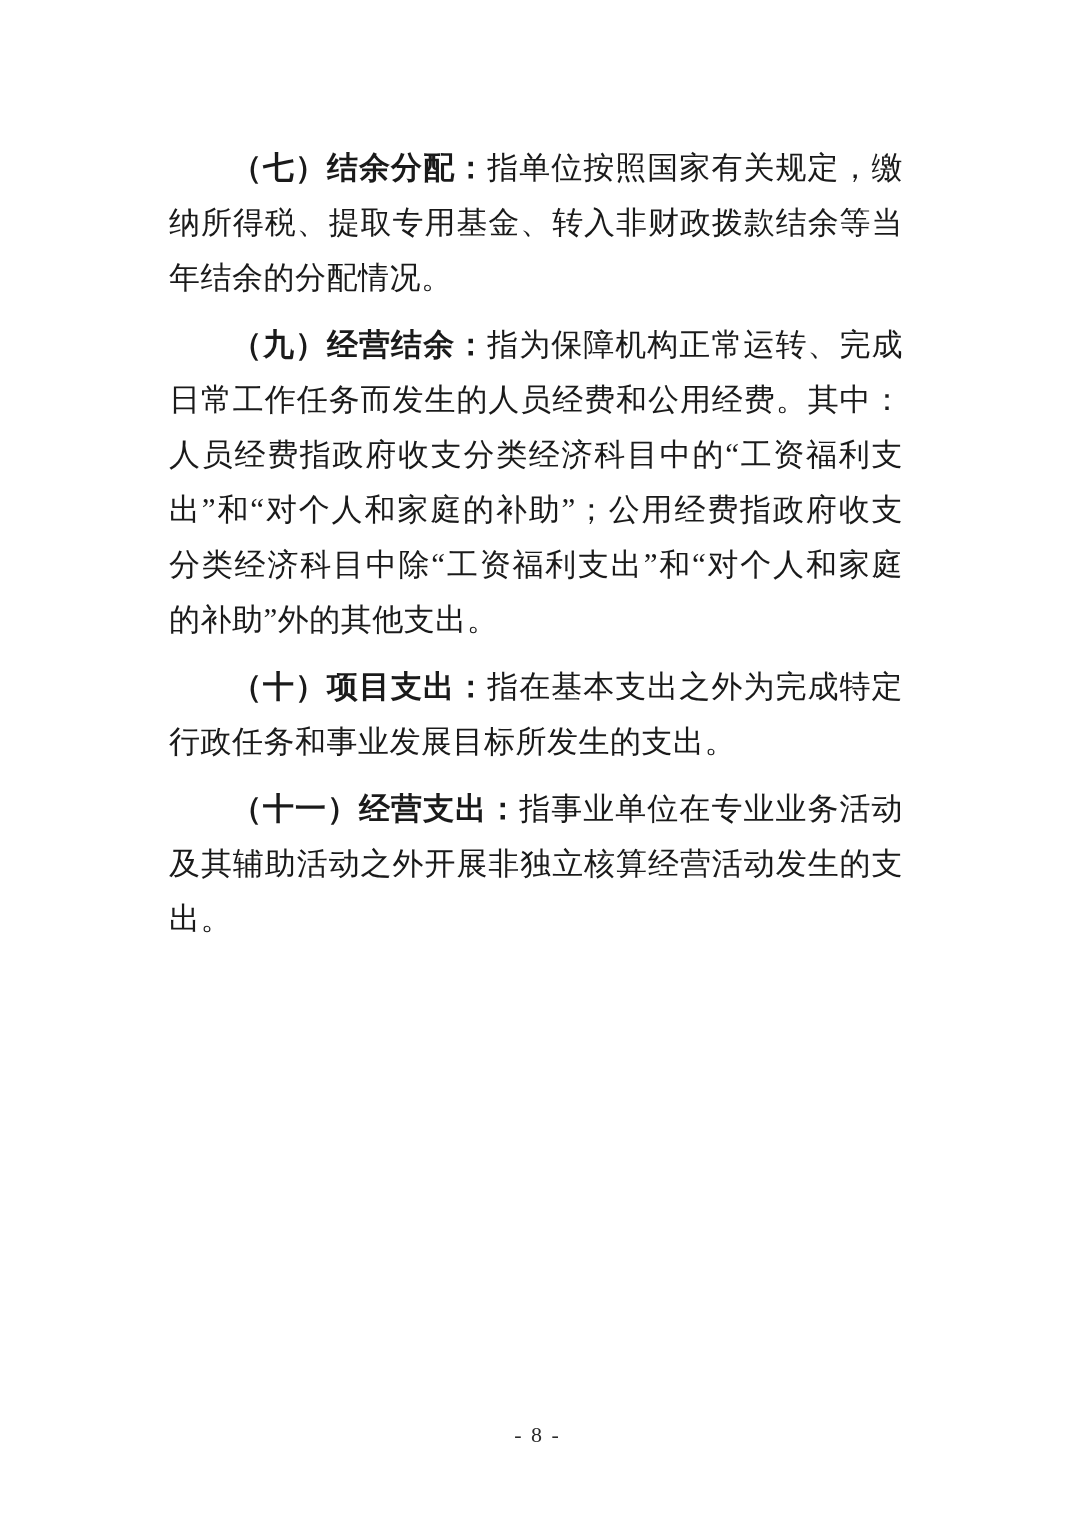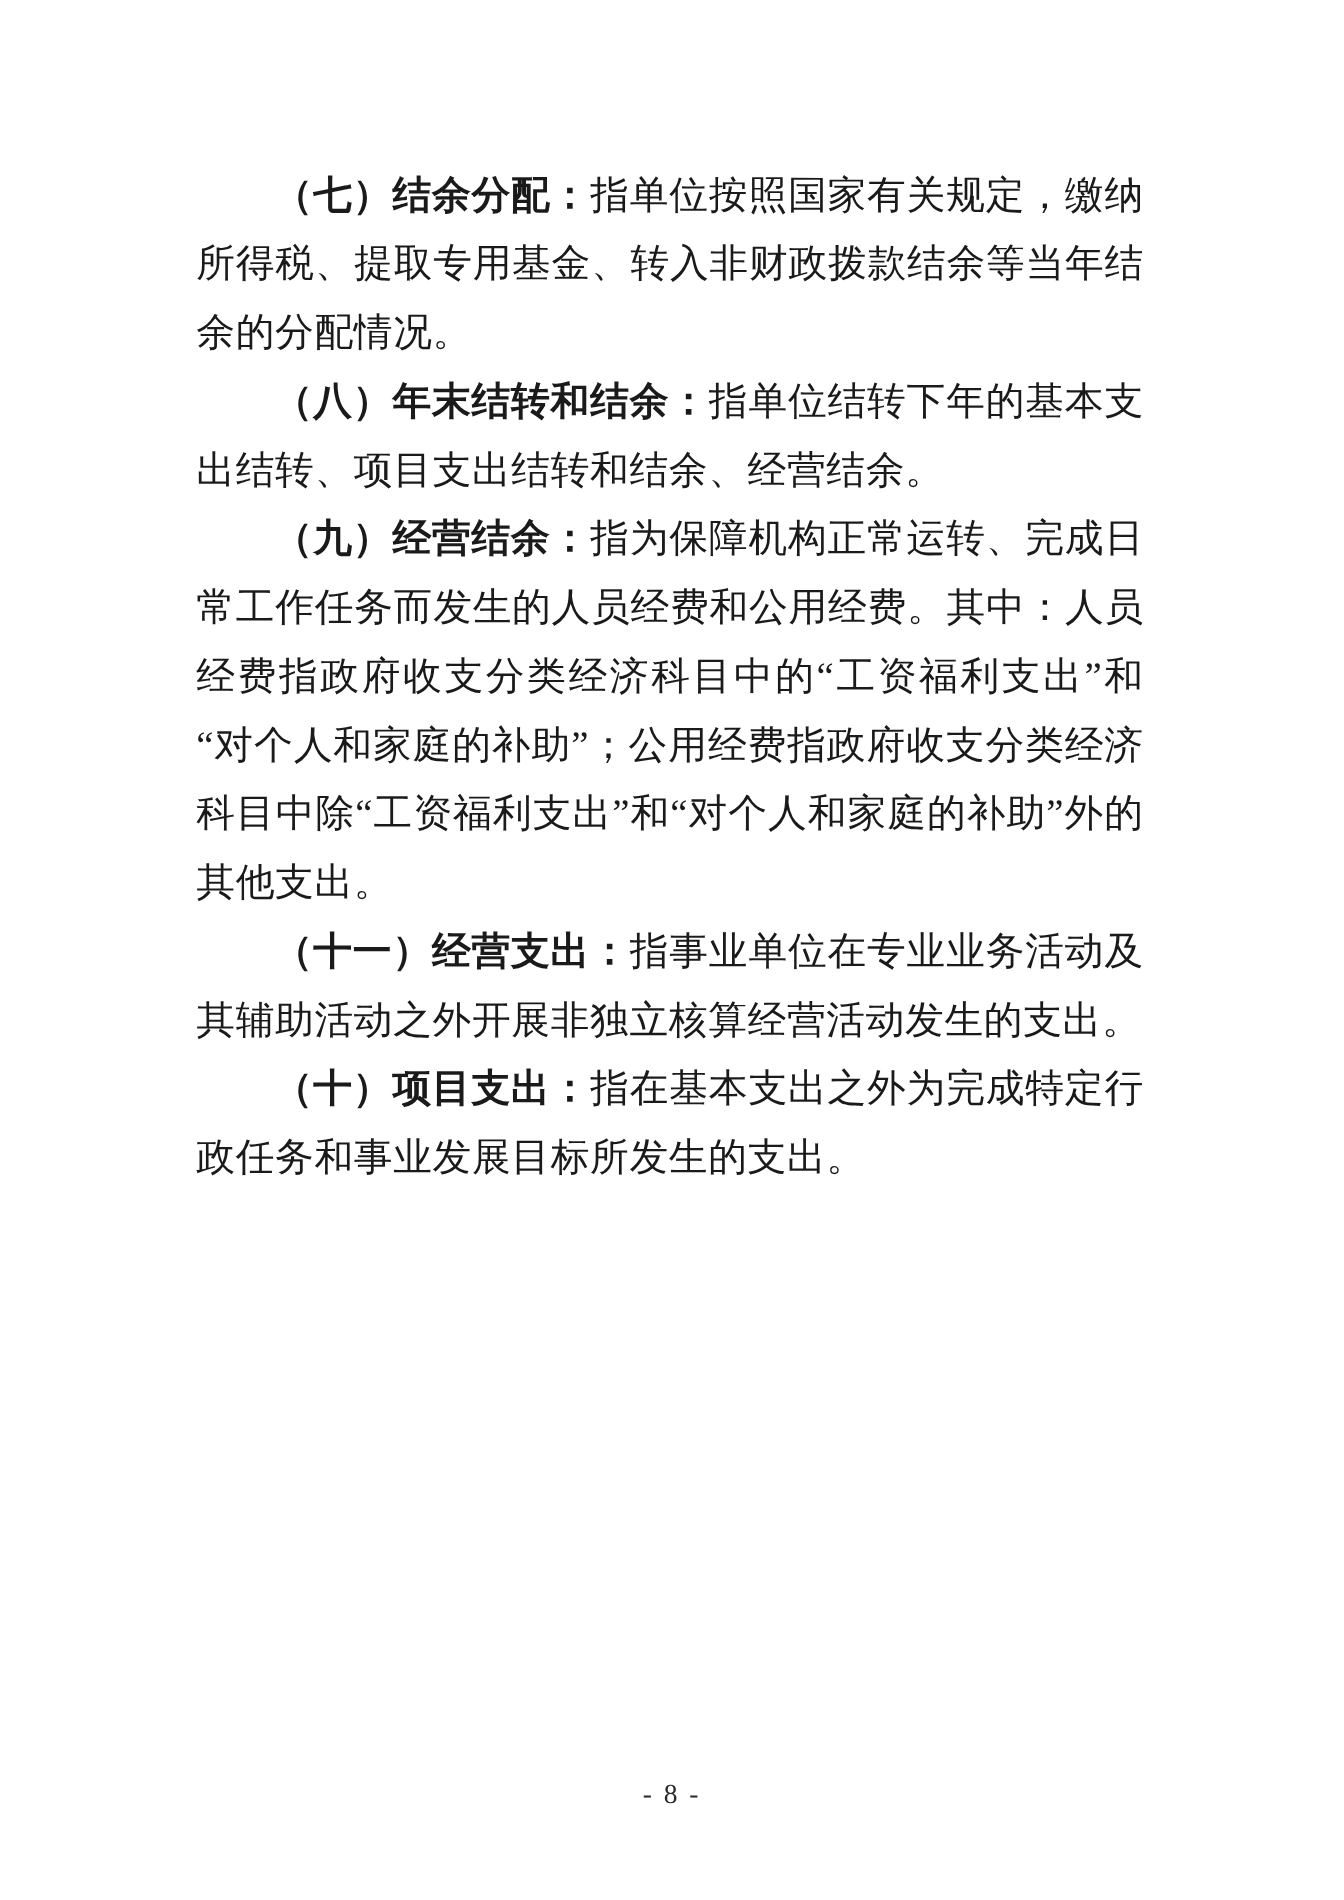--- a/index.html
+++ b/index.html
@@ -17,21 +17,21 @@
     color: #1a1a1a;
     overflow: hidden;
   }
   .content {
     position: absolute;
     left: 157px;
     top: 128px;
     width: 758px;
   }
   .para {
-    margin: 0;
+    margin: 12px;
     font-size: 31px;
     line-height: 55px;
     text-align: justify;
     text-indent: 2em;
     letter-spacing: 0.5px;
     word-break: break-all;
   }
   .para .head {
     font-weight: bold;
   }
@@ -47,25 +47,24 @@
   }
 </style>
 </head>
 <body>
 
 <div class="page">
   <div class="content">
 
     <p class="para"><span class="head">（七）结余分配：</span><span>指单位按照国家有关规定，缴纳所得税、提取专用基金、转入非财政拨款结余等当年结余的分配情况。</span></p>
 
-    <p class="para"><span class="head">（八）年末结转和结余：</span><span>指单位结转下年的基本支出结转、项目支出结转和结余、经营结余。</span></p>
 
     <p class="para"><span class="head">（九）经营结余：</span><span>指为保障机构正常运转、完成日常工作任务而发生的人员经费和公用经费。其中：人员经费指政府收支分类经济科目中的“工资福利支出”和“对个人和家庭的补助”；公用经费指政府收支分类经济科目中除“工资福利支出”和“对个人和家庭的补助”外的其他支出。</span></p>
 
+    <p class="para"><span class="head">（十）项目支出：</span><span>指在基本支出之外为完成特定行政任务和事业发展目标所发生的支出。</span></p>
+
     <p class="para"><span class="head">（十一）经营支出：</span><span>指事业单位在专业业务活动及其辅助活动之外开展非独立核算经营活动发生的支出。</span></p>
-
-    <p class="para"><span class="head">（十）项目支出：</span><span>指在基本支出之外为完成特定行政任务和事业发展目标所发生的支出。</span></p>
 
 
   </div>
 
   <div class="footer">- 8 -</div>
 </div>
 
 </body></html>

